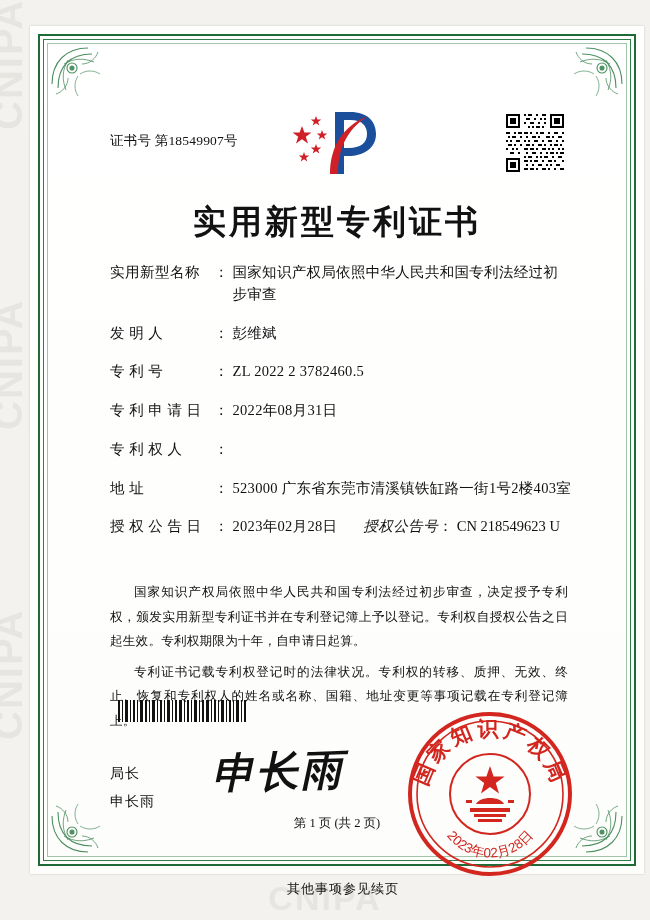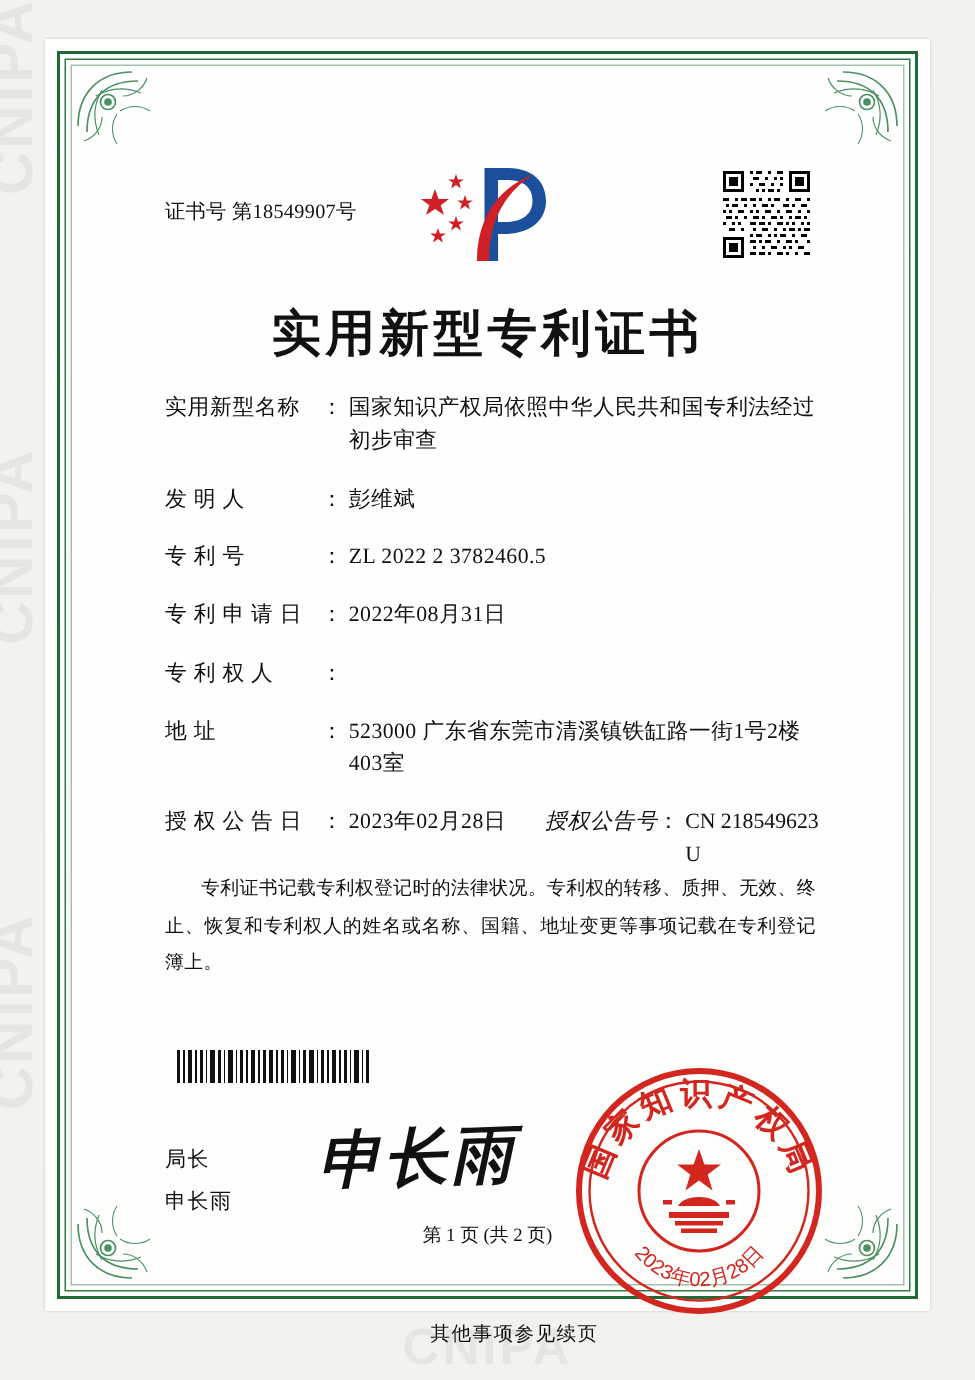--- a/index.html
+++ b/index.html
@@ -37,20 +37,21 @@
   
   .sheet {
     position: absolute;
     left: 30px;
     top: 26px;
     width: 590px;
     height: 848px;
     background: linear-gradient(#ffffff, #fdfdfb);
     box-shadow: 0 0 2px rgba(0,0,0,0.18);
     z-index: 1;
+    padding-left: 24px;
   }
   .border-outer {
     position: absolute;
     inset: 8px;
     border: 2px solid #1f6b38;
   }
   .border-inner {
     position: absolute;
     inset: 13px;
     border: 1px solid #2e7d46;
@@ -509,20 +510,21 @@
         <span class="flabel">授 权 公 告 日</span>
         <span class="fcolon">：</span>
         <span class="fvalue">2023年02月28日</span>
         <span class="second-label">授权公告号</span>
         <span class="fcolon">：</span>
         <span>CN 218549623 U</span>
       </div>
     </div>
 
     <div class="paras">
+      <div class="para">国家知识产权局依照中华人民共和国专利法经过初步审查，决定授予专利权，颁发实用新型专利证书并在专利登记簿上予以登记。专利权自授权公告之日起生效。专利权期限为十年，自申请日起算。</div>
       <div class="para">专利证书记载专利权登记时的法律状况。专利权的转移、质押、无效、终止、恢复和专利权人的姓名或名称、国籍、地址变更等事项记载在专利登记簿上。</div>
     </div>
 
     <div class="barcode">
       <svg width="130" height="22" viewBox="0 0 130 22" shape-rendering="crispEdges">
         <g fill="#111111">
           <rect x="0" y="0" width="2" height="22"></rect>
             <rect x="4" y="0" width="1" height="22"></rect>
           <rect x="7" y="0" width="3" height="22"></rect>
             <rect x="12" y="0" width="1" height="22"></rect>

